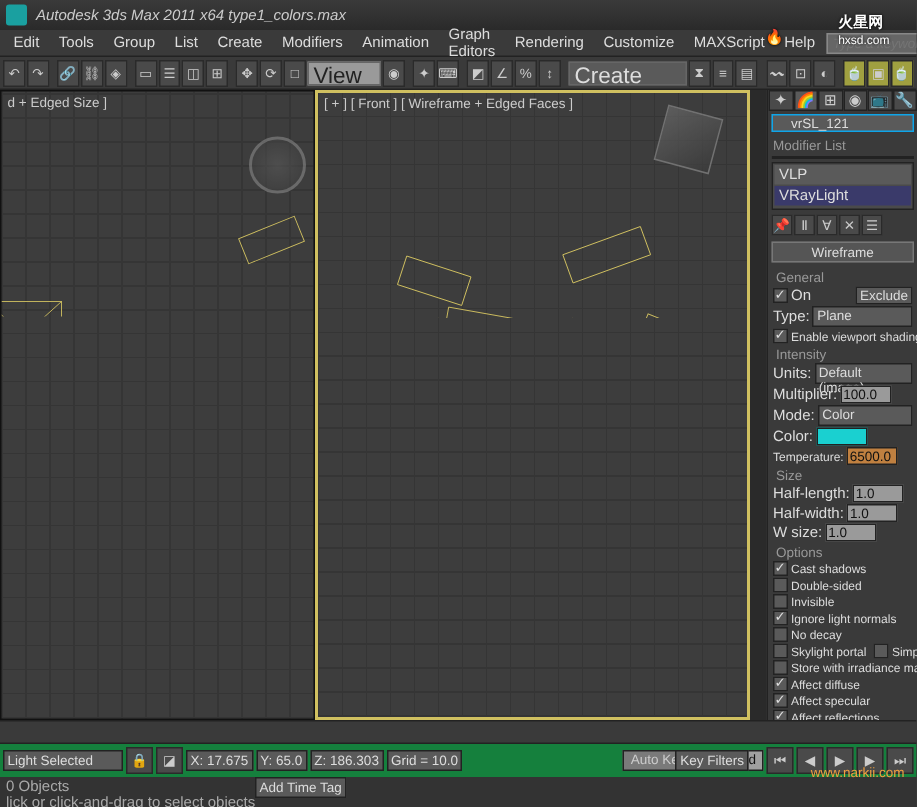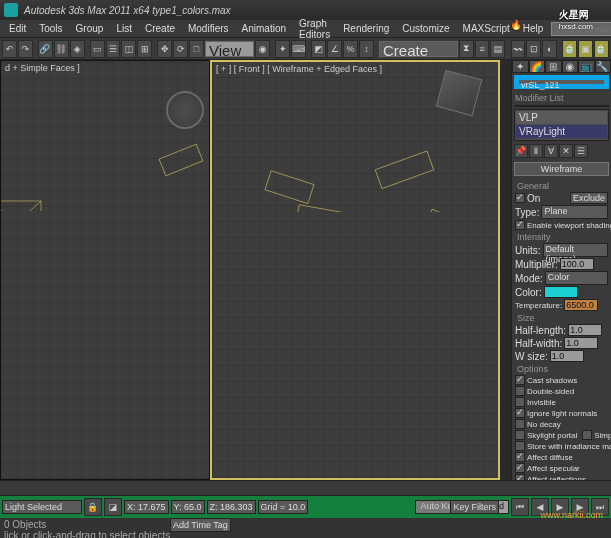--- a/index.html
+++ b/index.html
@@ -19,21 +19,21 @@
 .viewports { flex: 1; display: flex; background: #2a2a2a; }
 .vp { position: relative; background: #3d3d3d; border: 1px solid #111; background-image: repeating-linear-gradient(0deg,#353535 0,#353535 1px,transparent 1px,transparent 16px),repeating-linear-gradient(90deg,#353535 0,#353535 1px,transparent 1px,transparent 16px),repeating-linear-gradient(0deg,#2e2e2e 0,#2e2e2e 1px,transparent 1px,transparent 80px),repeating-linear-gradient(90deg,#2e2e2e 0,#2e2e2e 1px,transparent 1px,transparent 80px); overflow: hidden; }
 .vp.left { width: 210px; }
 .vp.right { width: 290px; border: 2px solid #d0c060; }
 .vp-label { position: absolute; top: 2px; left: 4px; color: #ccc; font-size: 9px; }
 .wire { position: absolute; inset: 0; }
 .cmdpanel { width: 100px; background: #3a3a3a; border-left: 1px solid #222; display: flex; flex-direction: column; overflow-y: auto; overflow-x: hidden; }
 .cp-tabs { display: flex; height: 20px; }
 .cp-tab { flex: 1; border: 1px solid #222; background: #4a4a4a; display: flex; align-items: center; justify-content: center; cursor: pointer; }
 .cp-tab.active { background: #5a5a5a; }
-.obj-name { background: #5a5a5a; border: 5px solid #0ea5e9; height: 14px; margin: 2px; padding: 0 2px; color: #ddd; font-size: 9px; }
+.obj-name { background: #5a5a5a; border: 1px solid #0ea5e9; height: 14px; margin: 2px; padding: 0 12px; color: #ddd; font-size: 9px; }
 .mod-label { color: #999; font-size: 9px; margin: 2px 3px; }
 .mod-dd { background: #5a5a5a; border: 1px solid #222; height: 14px; margin: 0 2px; }
 .mod-stack { background: #4a4a4a; border: 1px solid #222; margin: 2px; height: 42px; padding: 1px; }
 .mod-stack-item { color: #ddd; padding: 1px 3px; background: #5a5a5a; margin-bottom: 1px; }
 .mod-stack-item.sel { background: #3a3a6a; }
 .mod-tool { display: flex; gap: 1px; margin: 1px 2px; }
 .mod-tool .tbtn { width: 14px; height: 14px; }
 .rollout-hdr { background: #555; border: 1px solid #777; height: 14px; margin: 3px 2px 2px; text-align: center; color: #ddd; font-size: 9px; line-height: 13px; }
 .roll { padding: 1px 3px; }
 .roll-row { display: flex; align-items: center; gap: 2px; margin: 1px 0; font-size: 9px; color: #ddd; }
@@ -120,21 +120,21 @@
   <div class="tbtn">◐</div>
   <div class="tbtn sep"></div>
   <div class="tbtn yellow">🍵</div>
   <div class="tbtn yellow">▣</div>
   <div class="tbtn yellow">🍵</div>
 </div>
 
 <div class="main">
   <div class="viewports">
     <div class="vp left">
-      <span class="vp-label">d + Simple Faces ]</span>
+      <span class="vp-label">d + Edged Size ]</span>
       <div class="steering"></div>
       <svg class="wire">
         <g stroke="#d0c060" fill="none" stroke-width="0.6">
           <rect x="50" y="170" width="70" height="60" transform="rotate(8 85 200)"></rect>
           <line x1="50" y1="170" x2="120" y2="230"></line>
             <line x1="120" y1="170" x2="50" y2="230"></line>
           <rect x="130" y="180" width="60" height="55" transform="rotate(-6 160 207)"></rect>
           <line x1="130" y1="180" x2="190" y2="235"></line>
             <line x1="190" y1="180" x2="130" y2="235"></line>
           <rect x="-10" y="140" width="50" height="45"></rect>

